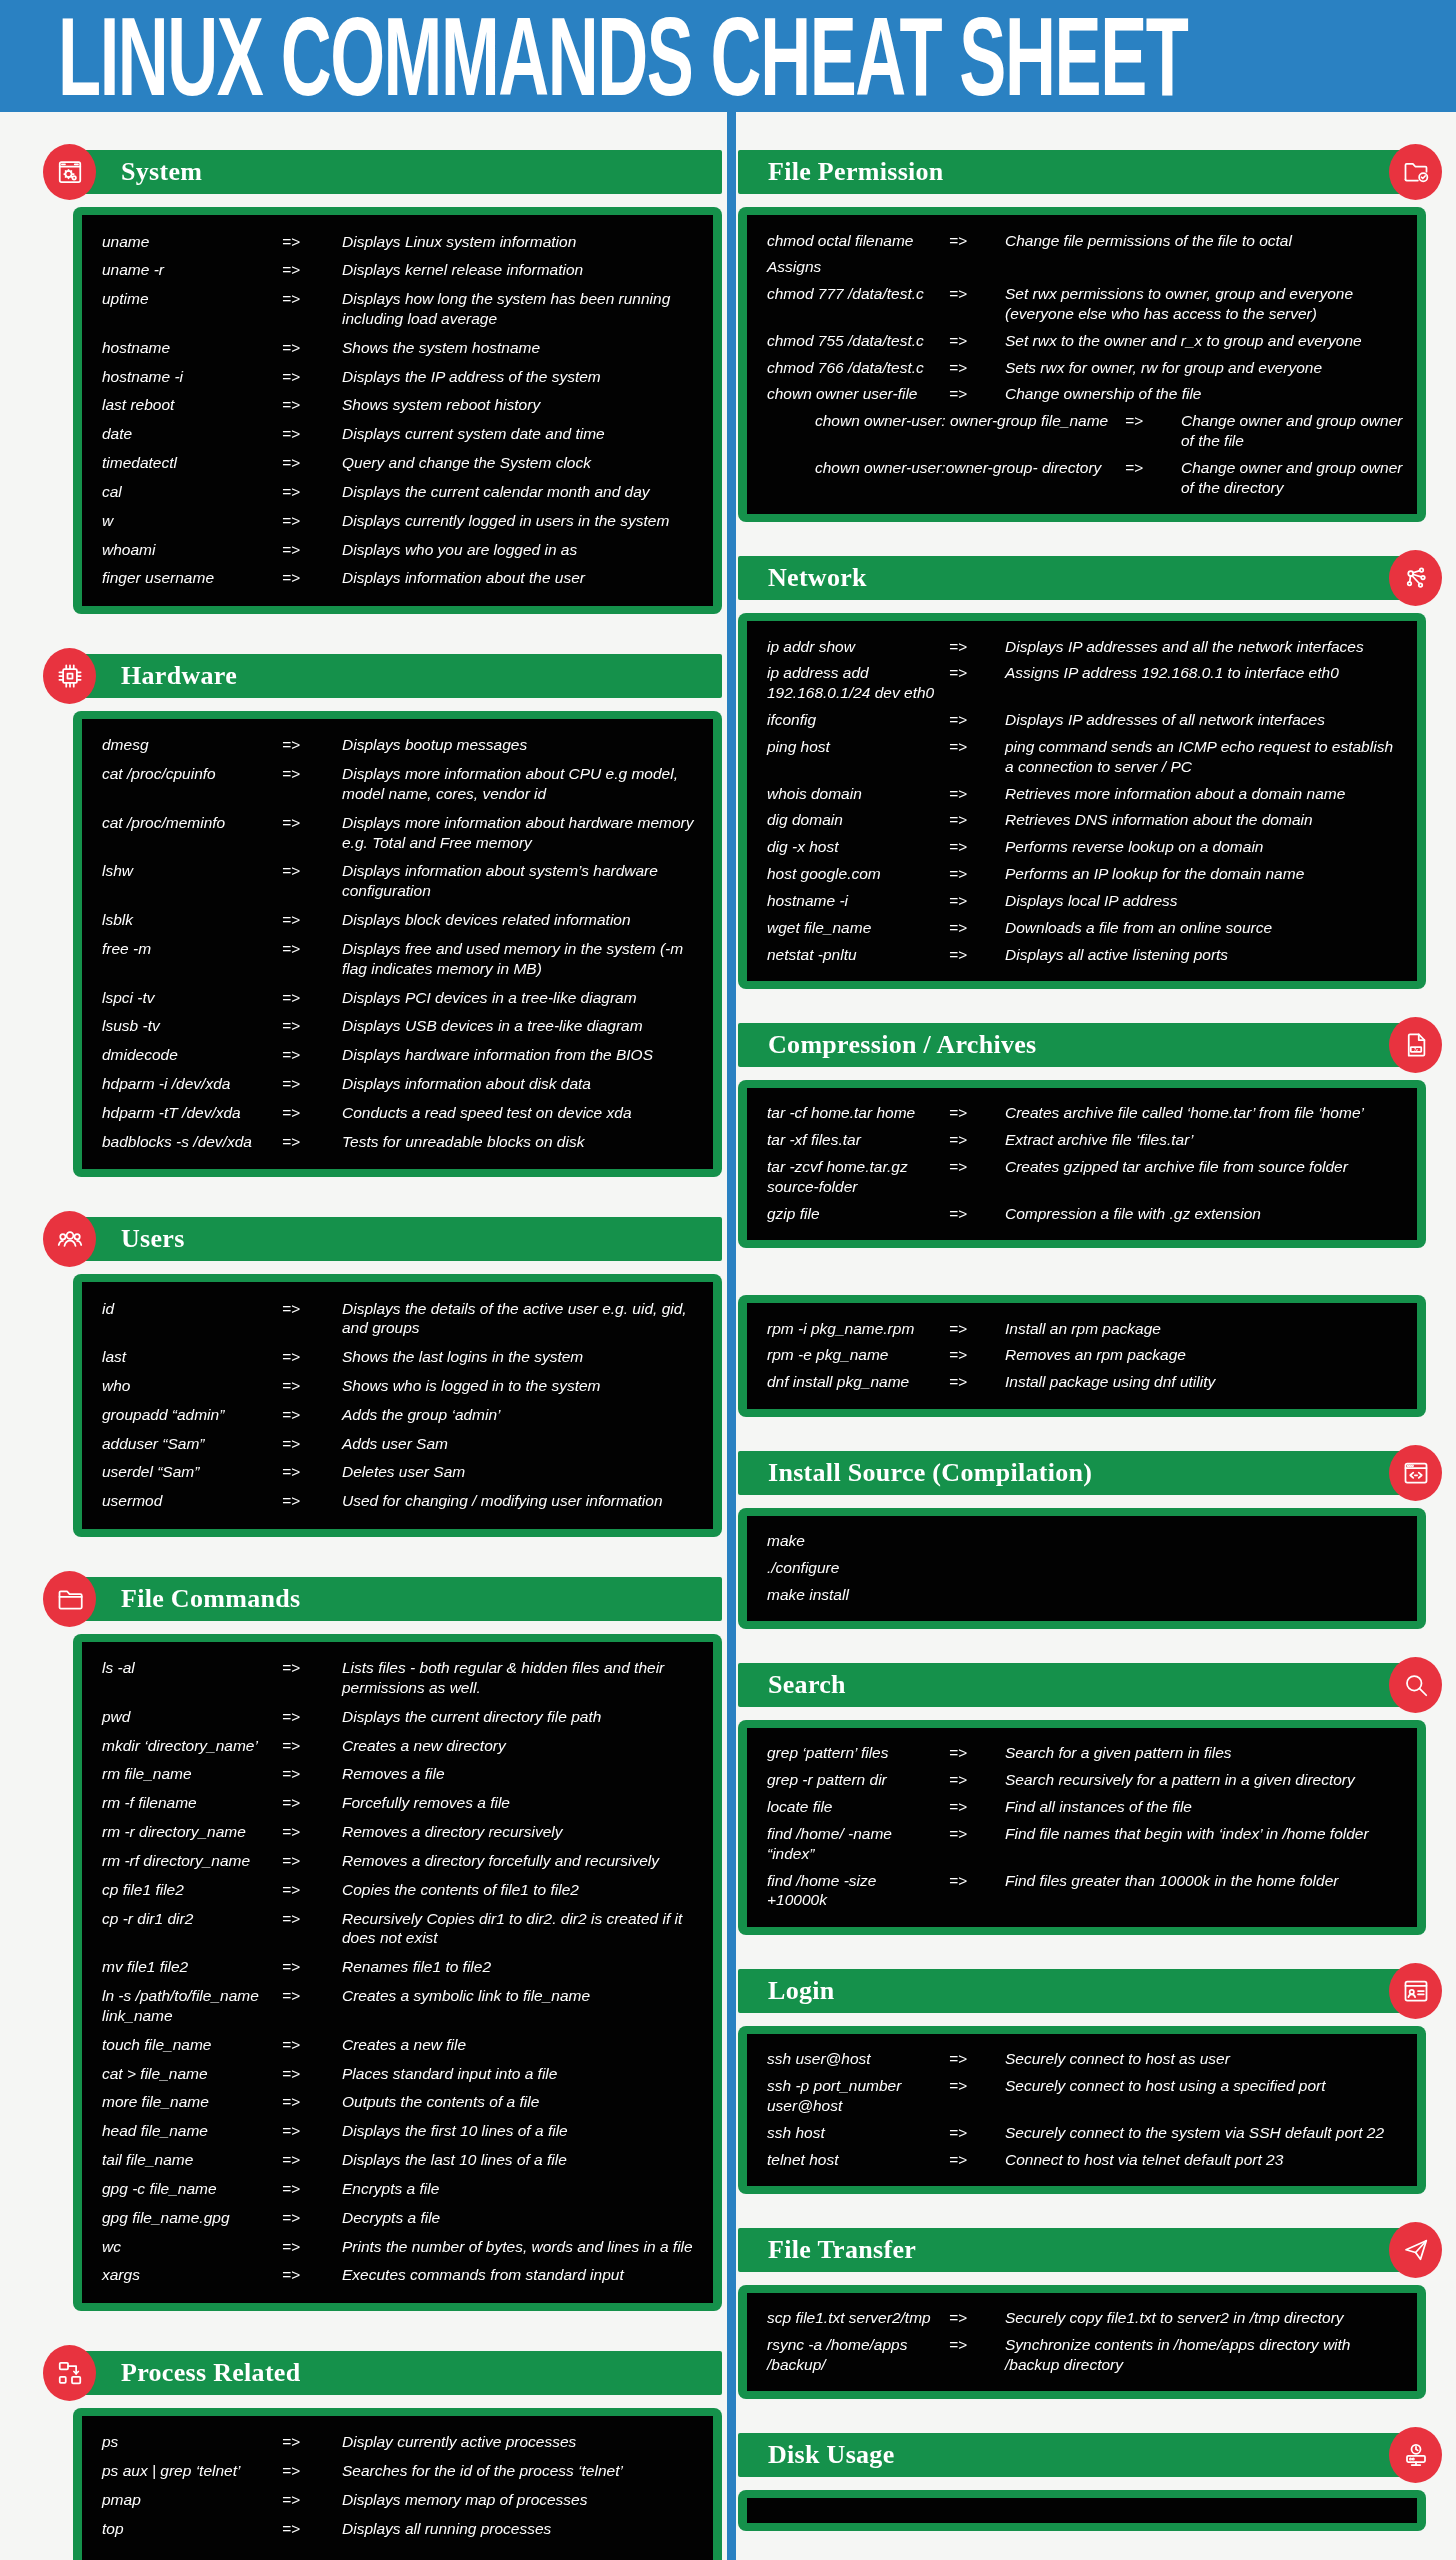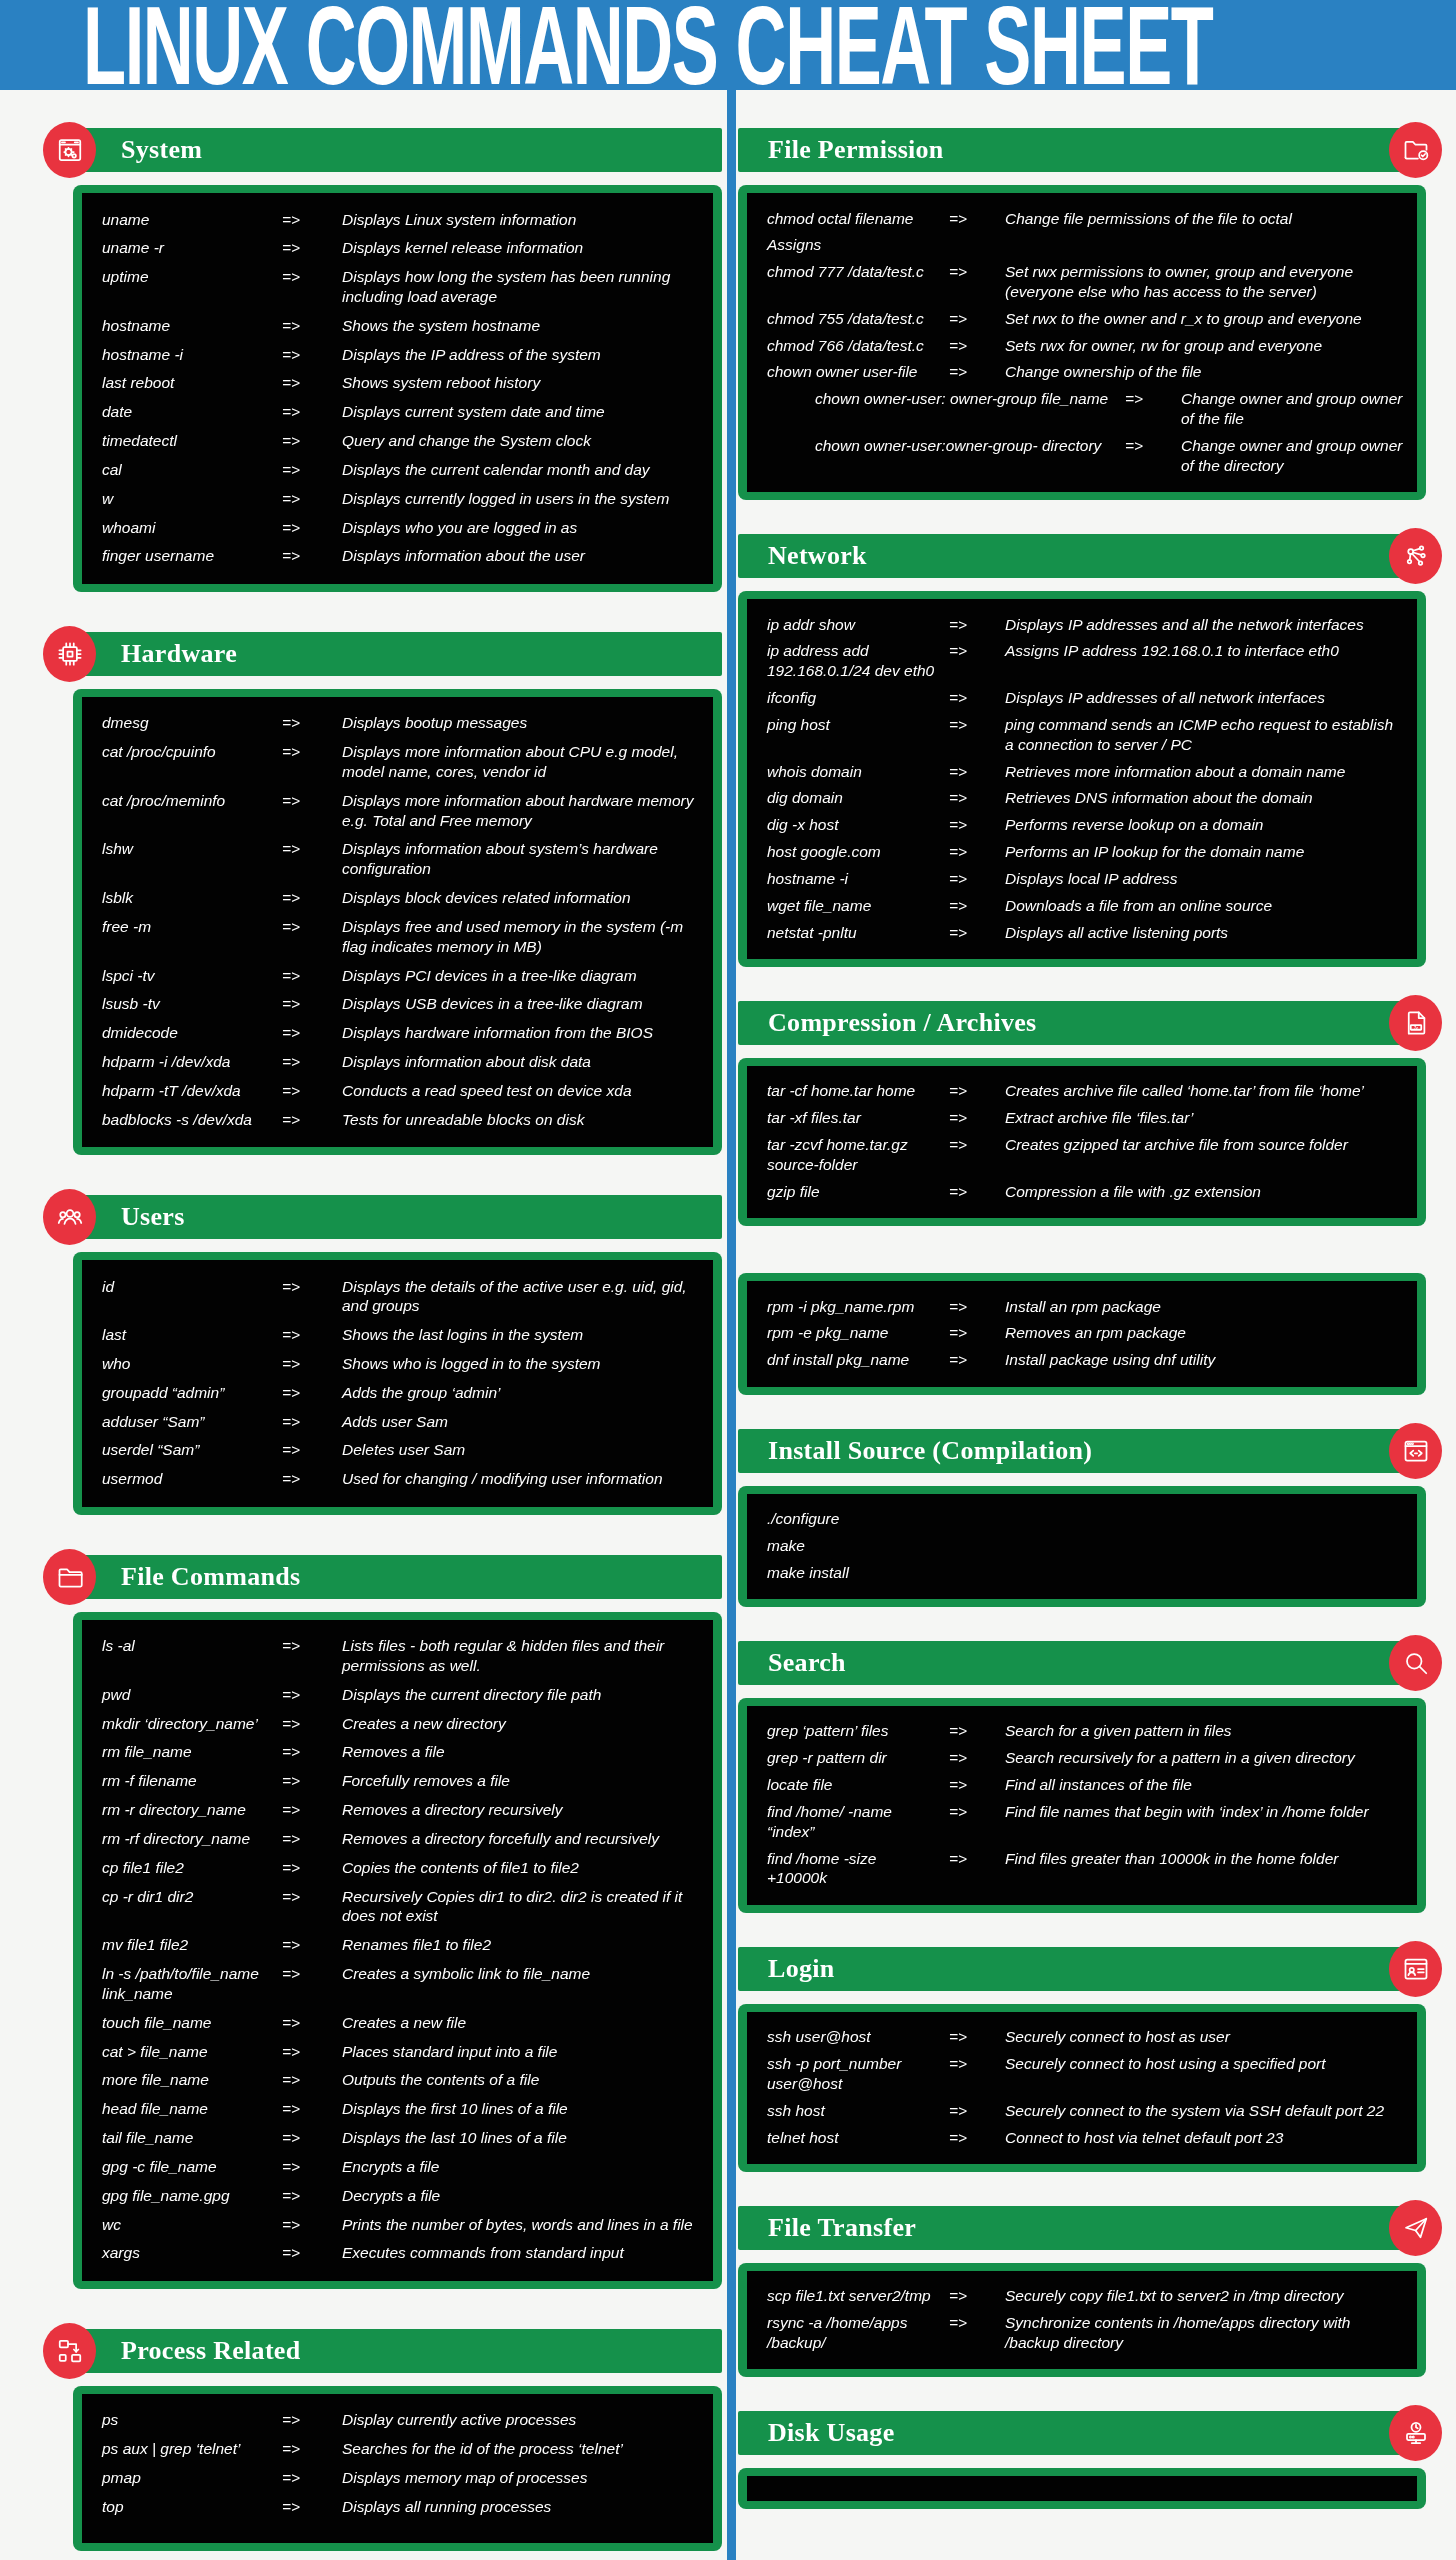--- a/index.html
+++ b/index.html
@@ -11,22 +11,22 @@
     --text-white:#ffffff;
   }
   *{box-sizing:border-box;margin:0;padding:0;}
   body{background:#cfcfcf;font-family:"Liberation Sans", sans-serif;}
   .page{
     width:1456px;min-height:2560px;background:var(--page-bg);
     display:flex;flex-direction:column;position:relative;margin:0 auto;
   }
   
   .hdr{
-    background:var(--header-blue);height:90px;flex:none;
-    display:flex;align-items:center;padding-left:83px;overflow:hidden;
+    background:var(--header-blue);height:112px;flex:none;
+    display:flex;align-items:center;padding-left:58px;overflow:hidden;
   }
   .hdr h1{
     color:#fff;font-family:"Liberation Sans", sans-serif;font-weight:bold;
     font-size:98px;line-height:1;white-space:nowrap;letter-spacing:-2px;
     transform:scale(0.72,1.14);transform-origin:left center;
   }
   
   .content{
     flex:1;display:flex;align-items:stretch;
     padding:0 30px 30px 57px;
@@ -652,24 +652,24 @@
                 <circle cx="9.2" cy="6.2" r="0.4"></circle>
                 <path d="M9.8 11.7l-2.4 2.1 2.4 2.1M14.2 11.7l2.4 2.1-2.4 2.1"></path>
                 <line x1="11.1" y1="13.8" x2="12.9" y2="13.8"></line>
               </svg>
             </span>
             <h2>Install Source (Compilation)</h2>
           </div>
           <div class="tablebox">
             <div class="tbl">
               <div class="row solo">
+                <span class="cmd">make</span>
+              </div>
+              <div class="row solo">
                 <span class="cmd">./configure</span>
-              </div>
-              <div class="row solo">
-                <span class="cmd">make</span>
               </div>
               <div class="row solo">
                 <span class="cmd">make install</span>
               </div>
             </div>
           </div>
         </div>
         <div class="section right">
           <div class="bar">
             <span class="icon-circle">

